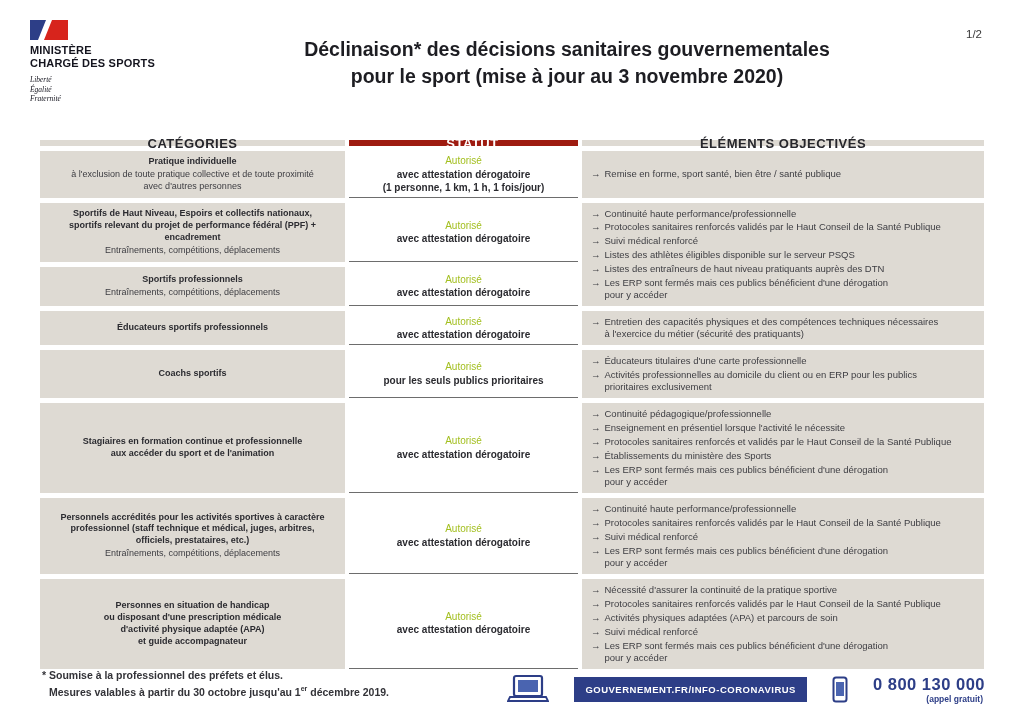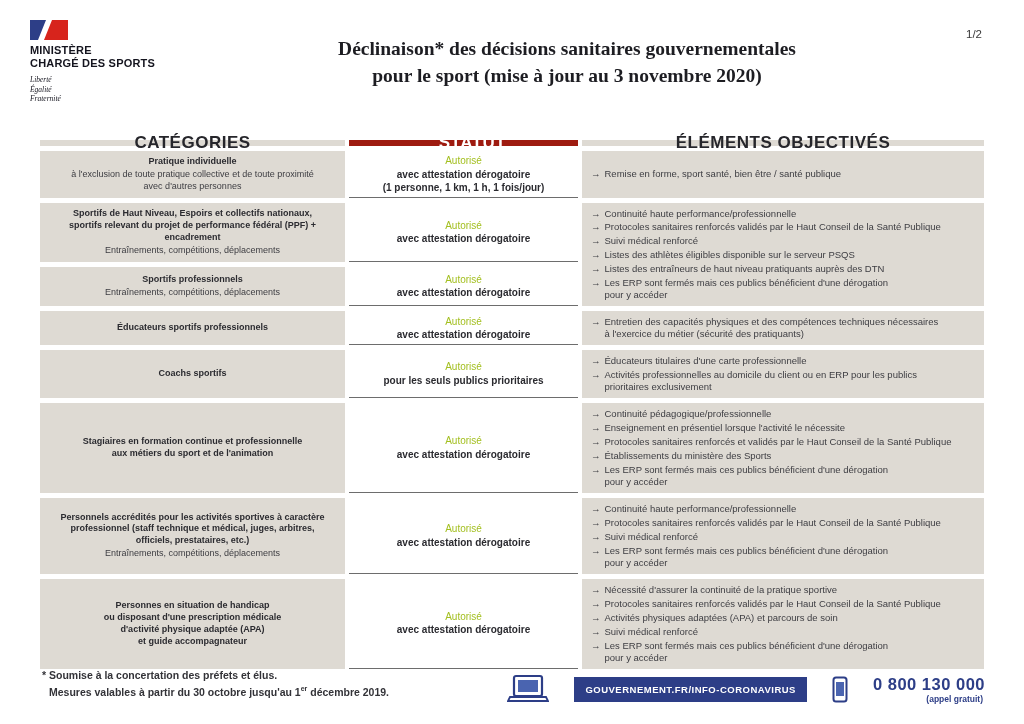--- a/index.html
+++ b/index.html
@@ -9,37 +9,37 @@
     background:#ffffff; overflow:hidden; color:#3a3a3a;
   }
 
   
   .logo { position:absolute; left:30px; top:20px; }
   .logo-flag { display:block; margin-bottom:4px; }
   .logo-ministry { font-weight:bold; font-size:11px; line-height:1.18; color:#14141e; letter-spacing:.2px; }
   .logo-motto { margin-top:5px; font-family:"Liberation Serif", serif; font-style:italic; font-size:7.5px; line-height:1.3; color:#14141e; }
   .page-title {
     position:absolute; left:150px; right:40px; top:36px; text-align:center;
-    font-size:19.5px; font-weight:bold; color:#1d1d22; line-height:1.38;font-family:Liberation Serif, serif;
+    font-size:19.5px; font-weight:bold; color:#1d1d22; line-height:1.38;
   }
   .page-number { position:absolute; right:42px; top:28px; font-size:11.5px; color:#3a3a3a; }
 
   
   .table {
     position:absolute; left:40px; top:120px; width:945px;
     display:grid;
     grid-template-columns:305px 229px 402px;
     column-gap:4px; row-gap:5px;
     grid-template-rows:26px minmax(40px,auto) minmax(50px,auto) minmax(36px,auto)
                        minmax(28px,auto) minmax(42px,auto) minmax(74px,auto)
                        minmax(70px,auto) minmax(78px,auto);
   }
   .th {
     display:flex; align-items:center; justify-content:center;
-    background:#dedad3; font-weight:bold; font-size:17px; letter-spacing:.5px; color:#26262b;margin-top:20px;
+    background:#dedad3; font-weight:bold; font-size:13px; letter-spacing:.5px; color:#26262b;margin-top:20px;
   }
   .th-statut { background:#9e1b10; color:#ffffff;padding-left:18px; }
 
   .cat-cell {
     grid-column:1; background:#dedad3; padding:4px 4px;
     display:flex; flex-direction:column; justify-content:center; text-align:center;
   }
   .cat-bold { font-weight:bold; font-size:9px; line-height:1.32; color:#2b2b30; white-space:pre-line; }
   .cat-regular { font-size:9px; line-height:1.32; color:#3d3d42; white-space:pre-line; margin-top:1px; }
 
@@ -194,21 +194,21 @@
           <div class="txt">Éducateurs titulaires d'une carte professionnelle</div>
         </div>
         <div class="elem-item">
           <div class="arrow">→</div>
           <div class="txt">Activités professionnelles au domicile du client ou en ERP pour les publics
 prioritaires exclusivement</div>
         </div>
       </div>
       <div class="cat-cell" style="grid-row: 7;">
         <div class="cat-bold">Stagiaires en formation continue et professionnelle
-aux métiers du sport et de l'animation</div>
+aux accéder du sport et de l'animation</div>
       </div>
       <div class="status-cell" style="grid-row: 7;">
         <div class="status-label">Autorisé</div>
         <div class="status-detail">avec attestation dérogatoire</div>
       </div>
       <div class="elem-cell" style="grid-row: 7;">
         <div class="elem-item">
           <div class="arrow">→</div>
           <div class="txt">Continuité pédagogique/professionnelle</div>
         </div>
@@ -288,21 +288,21 @@
         </div>
         <div class="elem-item">
           <div class="arrow">→</div>
           <div class="txt">Les ERP sont fermés mais ces publics bénéficient d'une dérogation
 pour y accéder</div>
         </div>
       </div>
     </div>
 
   <div class="footnote">
-    <div>* Soumise à la concertation des préfets et élus.</div>
+    <div>* Soumise à la professionnel des préfets et élus.</div>
     <div class="line2"><span>Mesures valables à partir du 30 octobre jusqu'au 1</span><sup>er</sup><span> décembre 2019.</span></div>
   </div>
 
   <div class="footer-right">
     <svg width="42" height="30" viewBox="0 0 42 30">
       <rect x="7" y="2" width="28" height="20" rx="2" fill="none" stroke="#2d3e87" stroke-width="2.2"></rect>
       <rect x="11" y="6" width="20" height="12" fill="#4a64b0"></rect>
       <path d="M3,23 H39 L41,27 H1 Z" fill="none" stroke="#2d3e87" stroke-width="1.8"></path>
     </svg>
     <div class="gov-banner">GOUVERNEMENT.FR/INFO-CORONAVIRUS</div>

